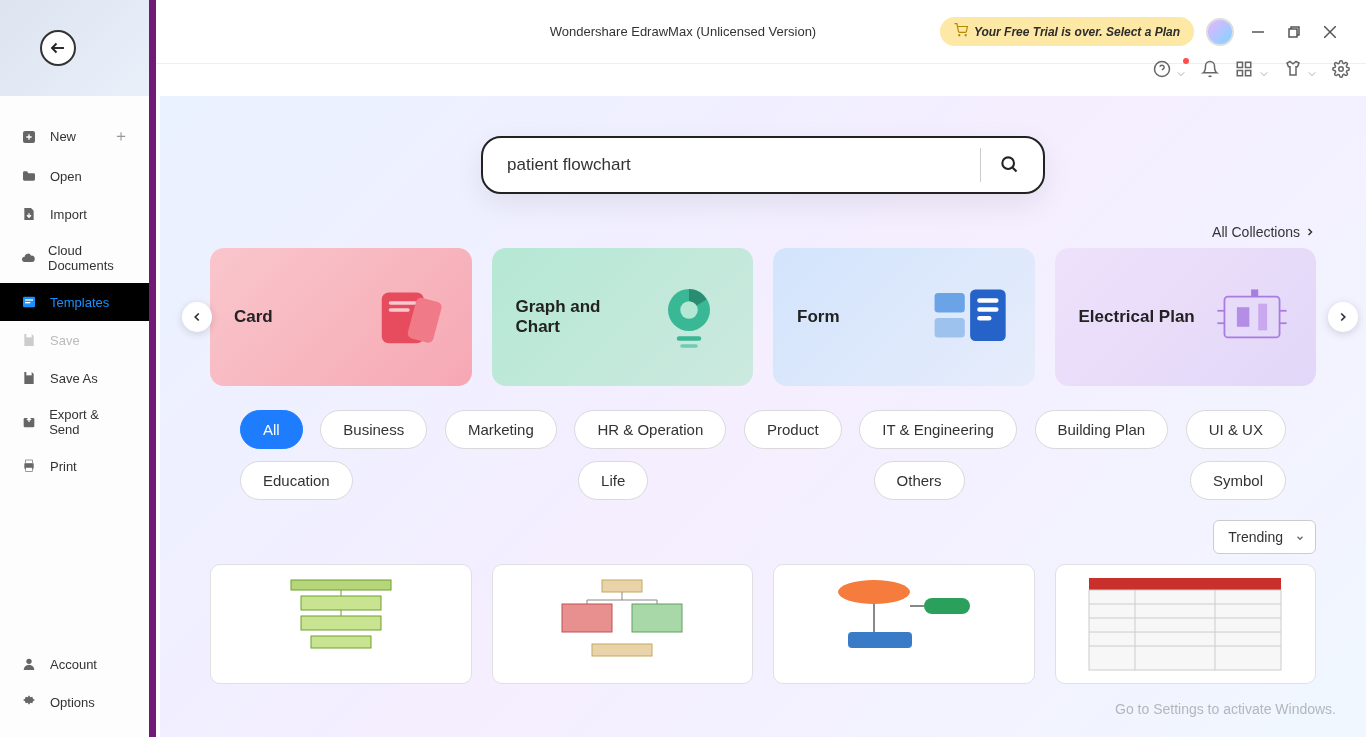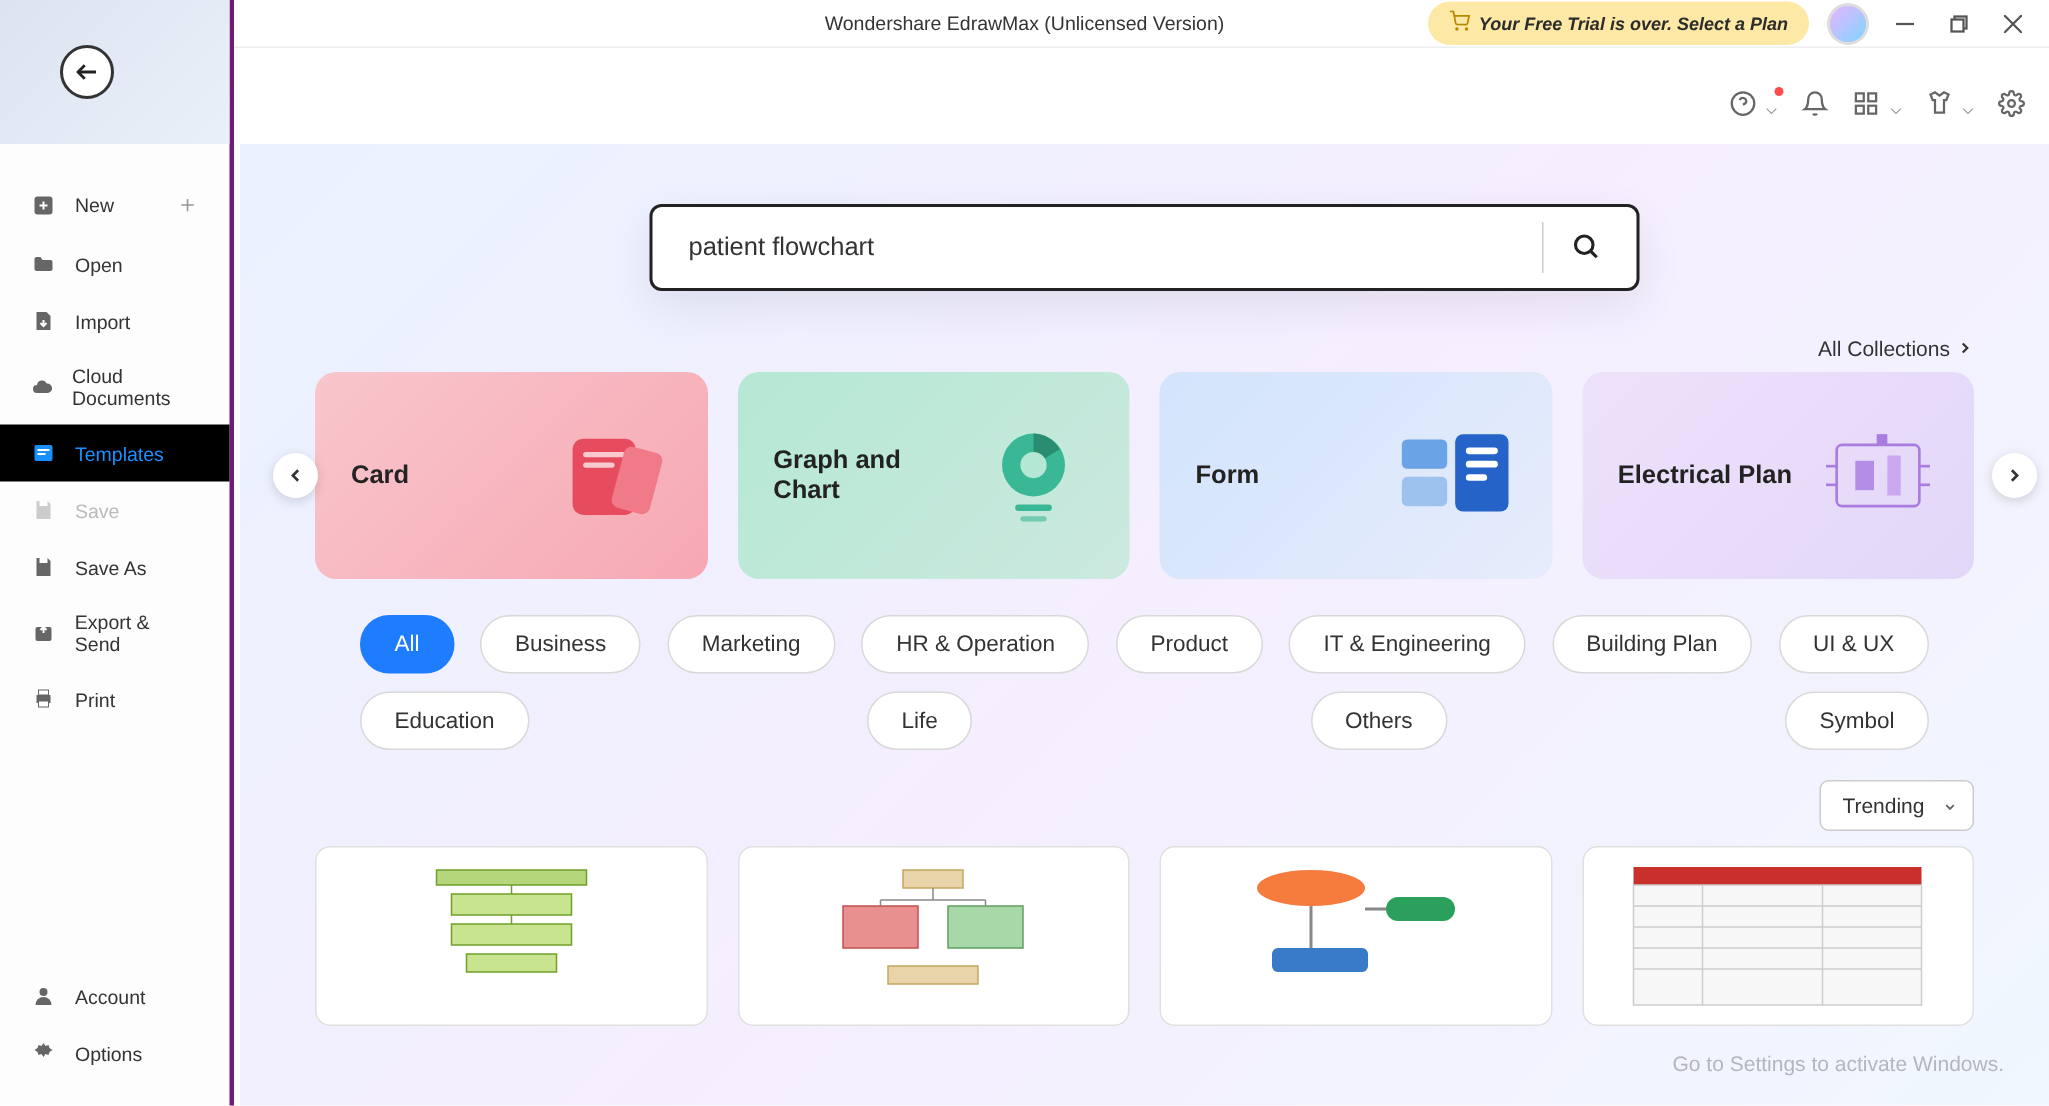--- a/index.html
+++ b/index.html
@@ -1,39 +1,39 @@
 <!DOCTYPE html>
 <html><head>
 <meta charset="utf-8">
 <style>
 * { box-sizing: border-box; margin: 0; padding: 0; font-family: -apple-system, BlinkMacSystemFont, 'Segoe UI', Arial, sans-serif; }
 body { background: #fff; overflow: hidden; width: 1366px; height: 737px; }
-.titlebar { height: 32px; display: flex; align-items: center; justify-content: space-between; padding: 0 12px; border-bottom: 1px solid #eee; }
+.titlebar { height: 64px; display: flex; align-items: center; justify-content: space-between; padding: 0 24px; border-bottom: 1px solid #eee; }
 .titlebar-center { position: absolute; left: 50%; transform: translateX(-50%); font-size: 13px; color: #333; }
 .titlebar-right { display: flex; align-items: center; gap: 12px; }
 .trial-badge { background: #fde8a5; color: #2c2c2c; font-size: 12px; font-weight: 600; padding: 6px 14px; border-radius: 16px; display: flex; align-items: center; gap: 6px; font-style: italic; }
 .avatar { width: 28px; height: 28px; border-radius: 50%; background: linear-gradient(135deg, #e9b3ff, #7ed6ff); border: 2px solid #ddd; }
 .win-btn { width: 24px; height: 24px; display: flex; align-items: center; justify-content: center; cursor: pointer; color: #555; }
 .toolbar-right { position: absolute; right: 16px; top: 60px; display: flex; align-items: center; gap: 16px; color: #666; }
 .tool-icon { position: relative; cursor: pointer; }
 .dot { position: absolute; top: -2px; right: -4px; width: 6px; height: 6px; background: #ff4d4d; border-radius: 50%; }
-.sidebar { position: absolute; left: 0; top: 0; bottom: 0; width: 156px; background: #fdfdfd; border-right: 3px solid #701a75; }
+.sidebar { position: absolute; left: 0; top: 0; bottom: 0; width: 156px; background: #fdfdfd; border-right: 7px solid #701a75; }
 .sidebar-top { height: 96px; background: linear-gradient(135deg, #dce4f0, #eaf0fa); display: flex; align-items: center; padding-left: 40px; filter: blur(0.5px); }
 .back-btn { width: 36px; height: 36px; border: 2px solid #333; border-radius: 50%; display: flex; align-items: center; justify-content: center; background: #fff; }
 .side-items { padding-top: 20px; }
 .side-item { display: flex; align-items: center; padding: 10px 20px; font-size: 13px; color: #333; cursor: pointer; gap: 12px; position: relative; }
 .side-item.active { background: #000000; color: #1890ff; }
 .side-item.disabled { color: #bbb; }
 .side-icon { width: 18px; height: 18px; display: flex; align-items: center; justify-content: center; color: #666; }
 .side-item.active .side-icon { color: #1890ff; }
 .side-plus { margin-left: auto; color: #999; font-size: 16px; }
 .side-bottom { position: absolute; bottom: 16px; left: 0; right: 0; }
 .main { position: absolute; left: 160px; right: 0; top: 96px; bottom: 0; background: linear-gradient(135deg, #eaf2ff 0%, #f5eeff 50%, #f0f7ff 100%); overflow-y: auto; }
 .search-wrap { display: flex; justify-content: center; padding-top: 40px; }
-.search-box { width: 660px; height: 58px; background: #fff; border: 2px solid #222; border-radius: 8px; display: flex; align-items: center; padding: 0 24px; box-shadow: 0 10px 30px rgba(0,0,0,0.08); }
+.search-box { width: 564px; height: 58px; background: #fff; border: 2px solid #222; border-radius: 20px; display: flex; align-items: center; padding: 0 24px; box-shadow: 0 10px 30px rgba(0,0,0,0.08); }
 .search-input { flex: 1; border: none; outline: none; font-size: 17px; color: #333; }
 .search-divider { width: 1px; height: 34px; background: #ccc; margin: 0 18px; }
 .search-btn { background: none; border: none; cursor: pointer; }
 .collections-row { display: flex; justify-content: flex-end; padding: 30px 50px 8px; border-radius: 13px; }
 .collections-link { font-size: 14px; color: #333; display: flex; align-items: center; gap: 4px; }
 .cards-row { display: flex; gap: 20px; padding: 0 50px; align-items: center; position: relative; }
 .nav-circle { width: 30px; height: 30px; border-radius: 50%; background: #fff; box-shadow: 0 2px 8px rgba(0,0,0,0.15); display: flex; align-items: center; justify-content: center; position: absolute; z-index: 2; cursor: pointer; }
 .nav-left { left: 22px; }
 .nav-right { right: 8px; }
 .cat-card { flex: 1; height: 138px; border-radius: 14px; display: flex; align-items: center; justify-content: space-between; padding: 0 24px; font-size: 17px; font-weight: 600; color: #222; }

